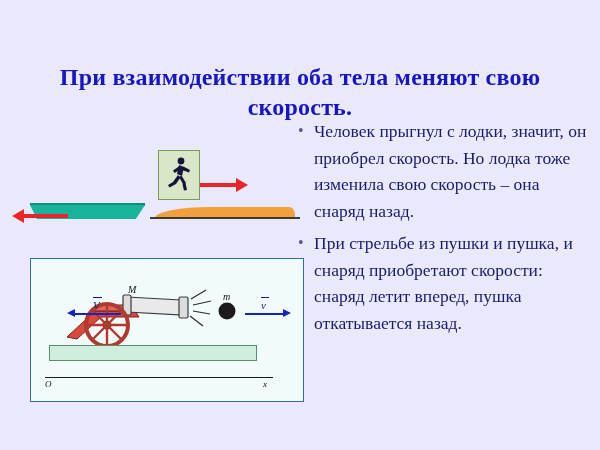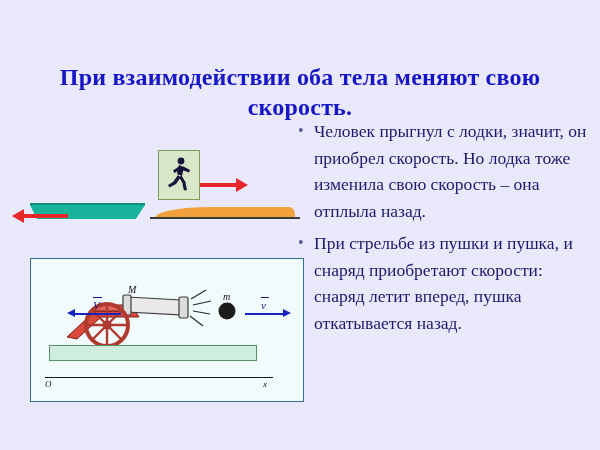--- a/index.html
+++ b/index.html
@@ -297,21 +297,21 @@
     <div class="blue-arrow" style="left:214px; top:54px; width:40px;"></div>
     <div class="blue-head-right" style="left:252px; top:50px;"></div>
     <div class="vec-label" style="left:230px; top:38px;">
       <span class="bar" style="width: 8px;"></span><span>v</span>
     </div>
   </div>
 
   <div class="bullets">
     <div class="bullet-row">
       <span class="bullet-dot">•</span>
-      <span class="bullet-text">Человек прыгнул с лодки, значит, он приобрел скорость. Но лодка тоже изменила свою скорость – она отплыла назад.</span>
+      <span class="bullet-text">Человек прыгнул с лодки, значит, он приобрел скорость. Но лодка тоже изменила свою скорость – она снаряд назад.</span>
     </div>
     <div class="bullet-row">
       <span class="bullet-dot">•</span>
       <span class="bullet-text">При стрельбе из пушки и пушка, и снаряд приобретают скорости: снаряд летит вперед, пушка откатывается назад.</span>
     </div>
   </div>
 
 </div>
 
 </body></html>

